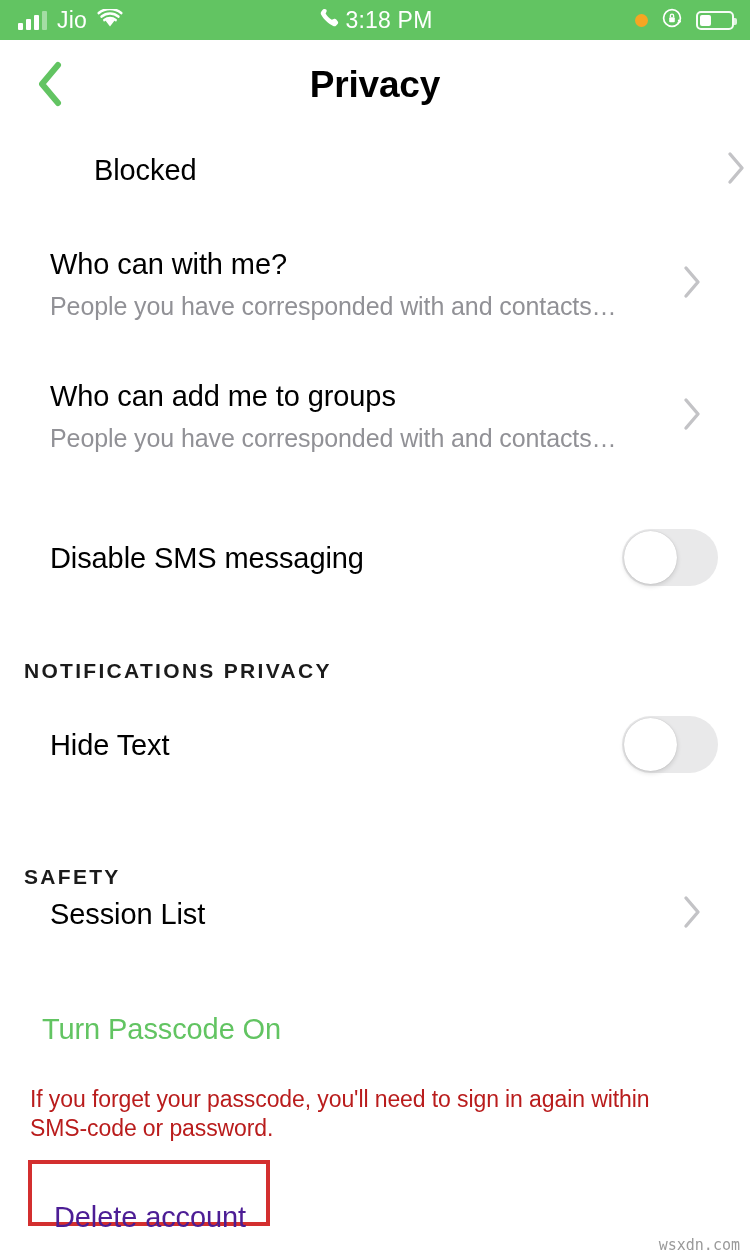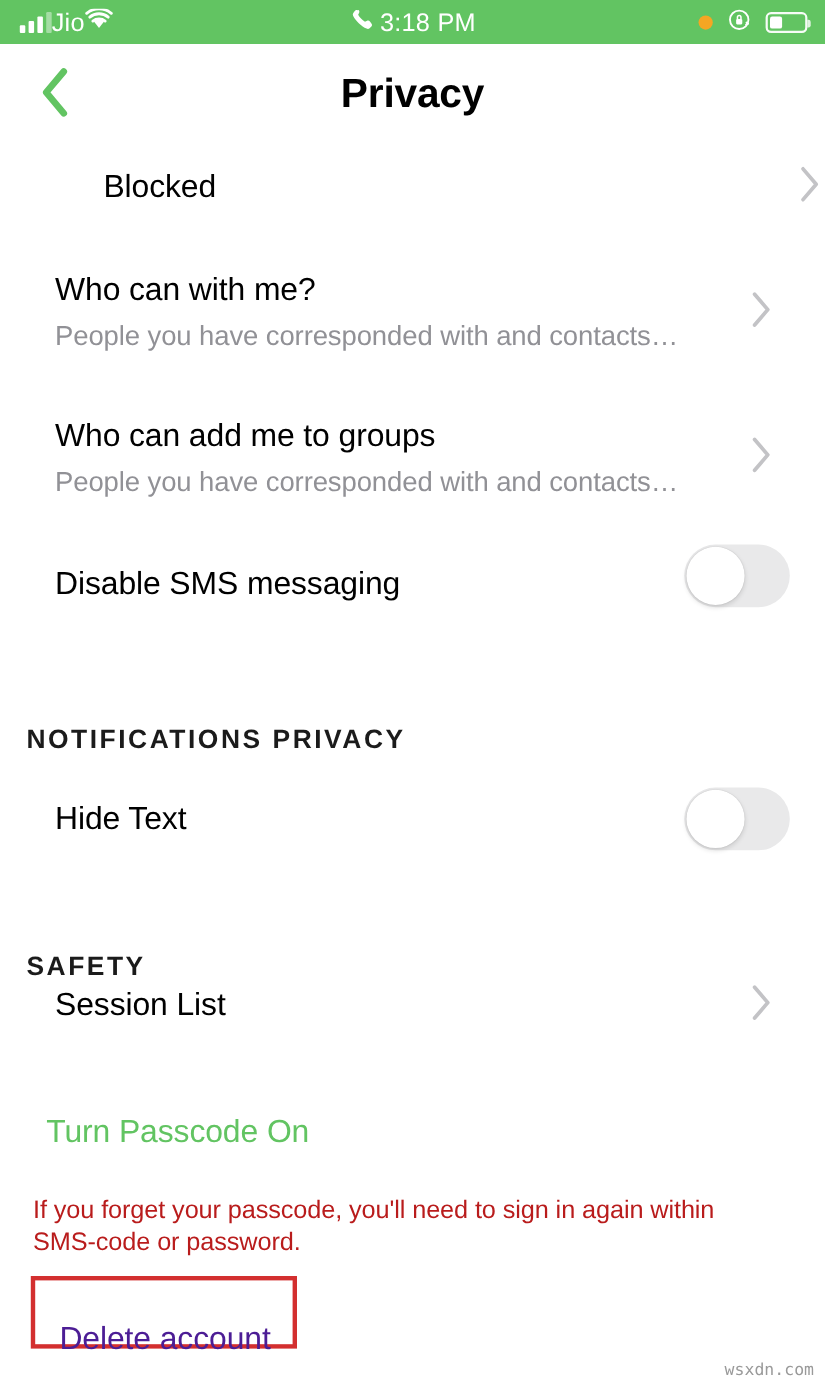--- a/index.html
+++ b/index.html
@@ -27,20 +27,21 @@
     height: 40px;
     background: #62c462;
     display: flex;
     align-items: center;
     color: #ffffff;
   }
   .sb-left {
     display: flex;
     align-items: center;
     padding-left: 18px;
+    gap: 10px;
     width: 250px;
   }
   .sb-center {
     flex: 1;
     display: flex;
     align-items: center;
     justify-content: center;
     gap: 4px;
   }
   .sb-right {
@@ -171,21 +172,21 @@
     position: absolute;
     right: 48px;
     top: 50%;
     transform: translateY(-50%);
   }
 
   
   .section-header {
     position: absolute;
     left: 24px;
-    font-size: 24px;
+    font-size: 21px;
     font-weight: bold;
     color: #1b1b1b;
     letter-spacing: 2.3px;
   }
 
   
   .toggle {
     position: absolute;
     right: 32px;
     width: 96px;
@@ -343,21 +344,21 @@
       <div class="row-title">Who can add me to groups</div>
       <div class="row-sub">People you have corresponded with and contacts…</div>
     </div>
     <span class="chevron">
       <svg width="20" height="34" viewBox="0 0 20 34">
         <path d="M4 3 L16 17 L4 31" stroke="#c3c3c6" stroke-width="3.4" fill="none" stroke-linecap="round" stroke-linejoin="round"></path>
       </svg>
     </span>
   </div>
 
-  <div class="row" style="top:500px;height:48px;align-items:flex-end;">
+  <div class="row" style="top:534px;height:48px;">
     <div class="row-text">
       <div class="row-title">Disable SMS messaging</div>
     </div>
     <span class="toggle" style="top:-5px;">
       <span class="knob"></span>
     </span>
   </div>
 
   <div class="section-header" style="top:659px;">NOTIFICATIONS PRIVACY</div>
 

